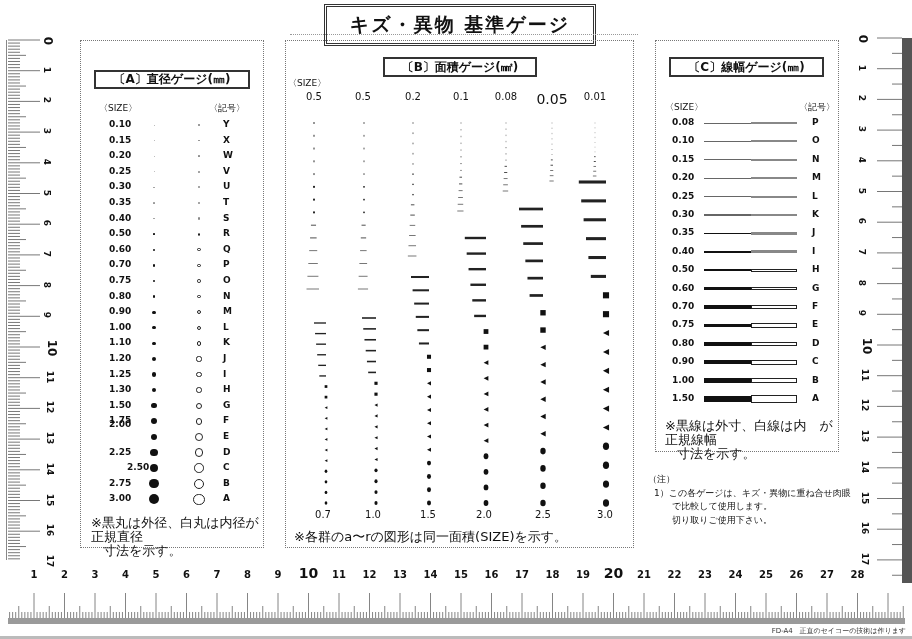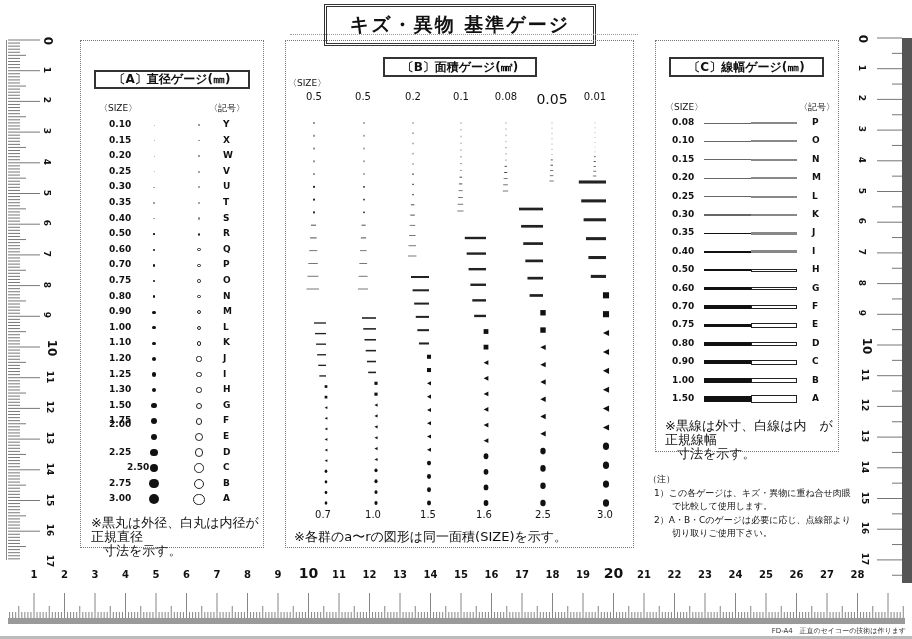--- a/index.html
+++ b/index.html
@@ -607,21 +607,21 @@
       <polygon points="323.06,383.41058823529414 316.94,386.47058823529414 323.06,389.53058823529415" fill="#111"></polygon>
       <ellipse cx="320" cy="405.3529411764706" rx="3.06" ry="3.74" fill="#111"></ellipse>
       <ellipse cx="320" cy="424.2352941176471" rx="3.06" ry="3.74" fill="#111"></ellipse>
       <ellipse cx="320" cy="443.11764705882354" rx="3.06" ry="3.74" fill="#111"></ellipse>
       <ellipse cx="320" cy="462" rx="3.06" ry="3.74" fill="#111"></ellipse>
     </svg>
   <div id="b-bottom">
       <div class="abs" style="left: 37px; top: 468px; font-size: 10px; transform: translateX(-50%);">0.7</div>
       <div class="abs" style="left: 87px; top: 468px; font-size: 10px; transform: translateX(-50%);">1.0</div>
       <div class="abs" style="left: 142px; top: 468px; font-size: 10px; transform: translateX(-50%);">1.5</div>
-      <div class="abs" style="left: 198px; top: 468px; font-size: 10px; transform: translateX(-50%);">1.6</div>
+      <div class="abs" style="left: 198px; top: 468px; font-size: 10px; transform: translateX(-50%);">2.0</div>
       <div class="abs" style="left: 257px; top: 468px; font-size: 10px; transform: translateX(-50%);">2.5</div>
       <div class="abs" style="left: 319px; top: 468px; font-size: 10px; transform: translateX(-50%);">3.0</div>
     </div>
   <div class="abs note" style="left:8px;top:489px;">※各群のa〜rの図形は同一面積(SIZE)を示す。</div>
 </div>
 
 <div class="abs panel" style="left:655px;top:40px;width:184px;height:412px;">
   <div class="abs hdr" style="left:13px;top:16px;width:155px;height:20px;">〔C〕線幅ゲージ(㎜)</div>
   <div class="abs lbl" style="left:9px;top:60px;">〈SIZE〉</div>
   <div class="abs lbl" style="left:143px;top:60px;">〈記号〉</div>
@@ -694,21 +694,20 @@
   <div class="abs note" style="left:9px;top:378px;">
     <div>※黒線は外寸、白線は内　が正規線幅</div>
     <div style="padding-left:12px">寸法を示す。</div>
   </div>
 </div>
 
 <div class="abs note" style="left:648px;top:473px;font-size:9px;line-height:13.5px;">
   <div>（注）</div>
   <div style="padding-left:6px">1）この各ゲージは、キズ・異物に重ね合せ肉眼</div>
   <div style="padding-left:24px">で比較して使用します。</div>
-  <div style="padding-left:6px">2）A・B・Cのゲージは必要に応じ、点線部より</div>
   <div style="padding-left:24px">切り取りご使用下さい。</div>
 </div>
 
 <div class="abs" style="left:0;top:560px;width:912px;height:79px;">
   <svg class="abs" style="left:0;top:0" width="912" height="79" id="br-svg">
       <line x1="9.600000000000001" y1="52" x2="9.600000000000001" y2="63" stroke="#666" stroke-width="0.8"></line>
       <line x1="12.649999999999999" y1="52" x2="12.649999999999999" y2="63" stroke="#666" stroke-width="0.8"></line>
       <line x1="15.7" y1="52" x2="15.7" y2="63" stroke="#666" stroke-width="0.8"></line>
       <line x1="18.75" y1="46" x2="18.75" y2="63" stroke="#666" stroke-width="0.8"></line>
       <line x1="21.8" y1="52" x2="21.8" y2="63" stroke="#666" stroke-width="0.8"></line>

